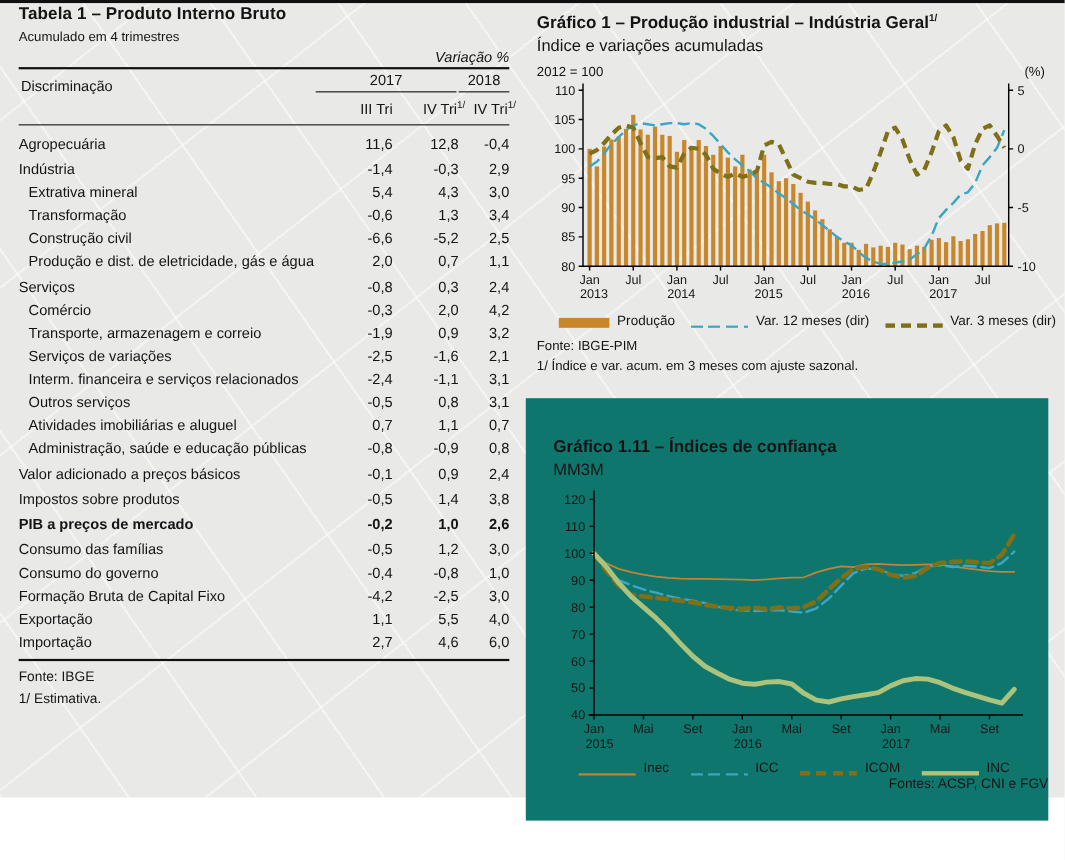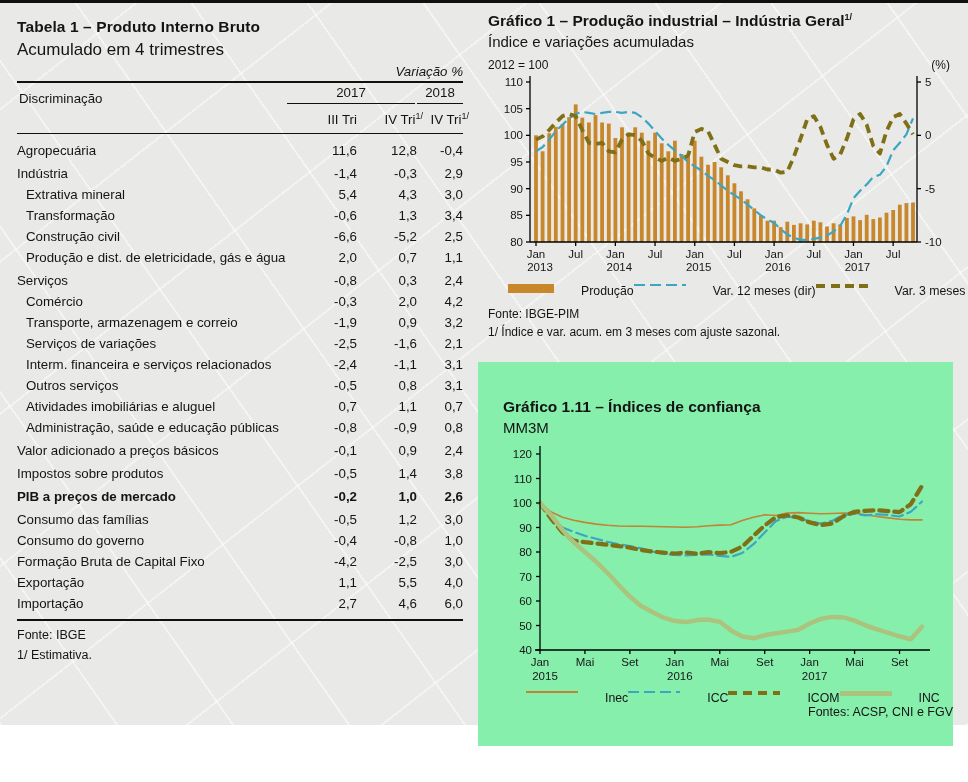--- a/index.html
+++ b/index.html
@@ -5,23 +5,23 @@
   html,body{margin:0;padding:0;}
   body{width:968px;height:782px;position:relative;background:#ffffff;
        font-family:"Liberation Sans",sans-serif;color:#141414;overflow:hidden;}
   .topbar{position:absolute;top:0;left:0;width:968px;height:3px;background:#101010;}
   .graybg{position:absolute;top:3px;left:0;width:968px;height:722px;
     background:
       repeating-linear-gradient(55deg, rgba(255,255,255,0.5) 0 2px, rgba(255,255,255,0) 2px 95px),
       repeating-linear-gradient(-38deg, rgba(255,255,255,0.45) 0 2px, rgba(255,255,255,0) 2px 120px),
       #e9e9e8;}
   
-  .table-panel{position:absolute;left:17px;top:18px;width:446px;}
+  .table-panel{position:absolute;left:17px;top:4px;width:446px;}
   .t-title{font-size:15.5px;font-weight:bold;letter-spacing:.1px;}
-  .t-sub{font-size:17px;margin-top:4px;}
+  .t-sub{font-size:12px;margin-top:4px;}
   .t-unit{font-size:13.3px;text-align:right;margin-top:4px;margin-bottom:2px;font-style:italic;}
   .rule{border-top:2.5px solid #101010;}
   .rule-mid{border-top:1.5px solid #101010;}
   .t-head{position:relative;height:50px;}
   .t-disc{position:absolute;left:2px;top:8px;font-size:13.3px;}
   .t-group{position:absolute;top:2px;text-align:center;font-size:13.3px;
            border-bottom:1.2px solid #101010;padding-bottom:3px;}
   .g2017{left:270px;width:128px;}
   .g2018{left:400px;width:46px;}
   .sc{position:absolute;top:29px;font-size:13.3px;}
@@ -38,26 +38,26 @@
   .t-src{font-size:12.5px;margin-top:7px;}
   .t-foot{font-size:12.5px;margin-top:6px;}
   
   .chart1-panel{position:absolute;left:488px;top:12px;width:470px;}
   .c-title{font-size:15.5px;font-weight:bold;}
   .c-sub{font-size:15px;margin-top:3px;}
   .c-unitrow{display:flex;justify-content:space-between;font-size:12px;margin-top:8px;width:462px;}
   #c1svg,#c2svg{display:block;}
   #c1svg{margin-top:2px;}
   .legend{display:flex;align-items:center;font-size:12.3px;}
-  .legend .item{display:flex;align-items:flex-start;white-space:nowrap;gap:20px;}
+  .legend .item{display:flex;align-items:flex-end;white-space:nowrap;}
   .legend1{margin-top:6px;width:452px;justify-content:space-between;padding-left:20px;}
   .sw{display:inline-block;margin-right:7px;}
   .c-src{font-size:12px;margin-top:9px;}
   .c-foot{font-size:12px;margin-top:4px;}
-  .chart2-box{position:absolute;left:478px;top:362px;width:475px;height:384px;background:#86efac;}
+  .chart2-box{position:absolute;left:478px;top:362px;width:475px;height:384px;background:#0f766e;}
   .c2-titleblock{padding:36px 0 0 25px;}
   #c2svg{margin-top:3px;}
   .legend2{margin:2px 0 0 48px;width:392px;justify-content:space-between;}
   .c2-src{font-size:12.5px;margin:0 0 0 25px;text-align:right;}
   svg text{font-family:"Liberation Sans",sans-serif;font-size:11.5px;fill:#161616;}
   svg .yr{font-size:11.5px;}
 </style>
 </head>
 <body>
 

